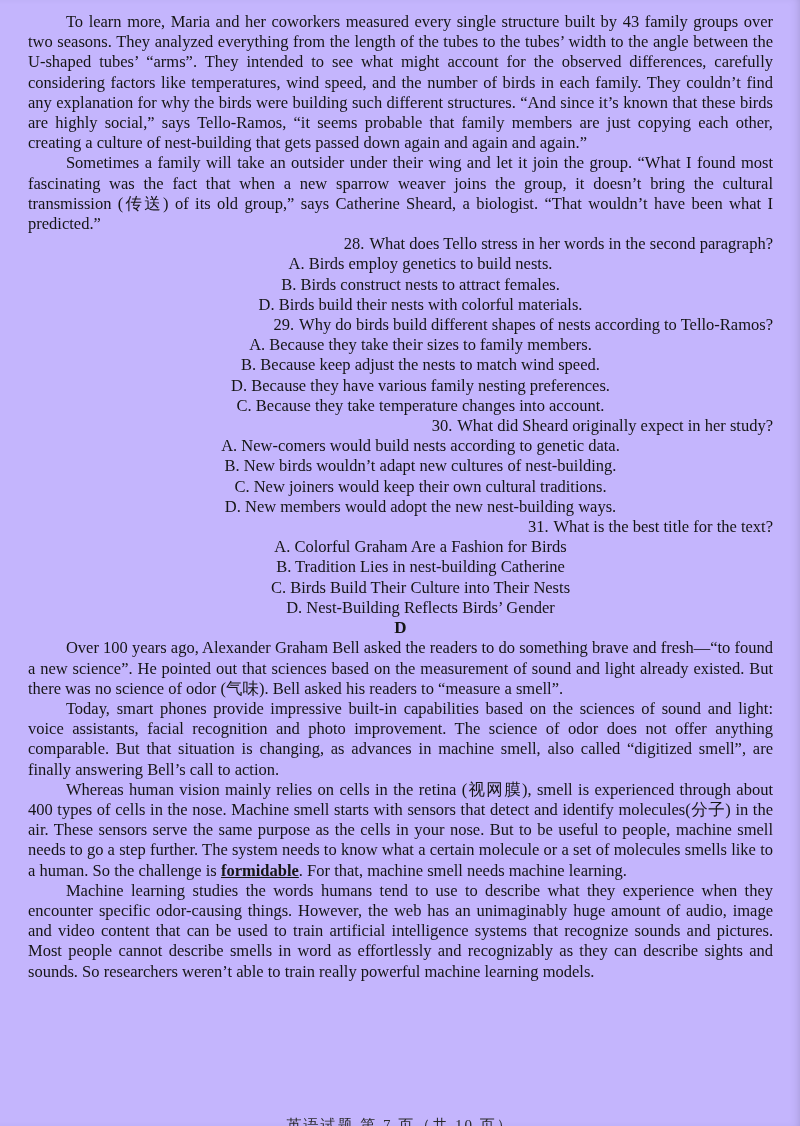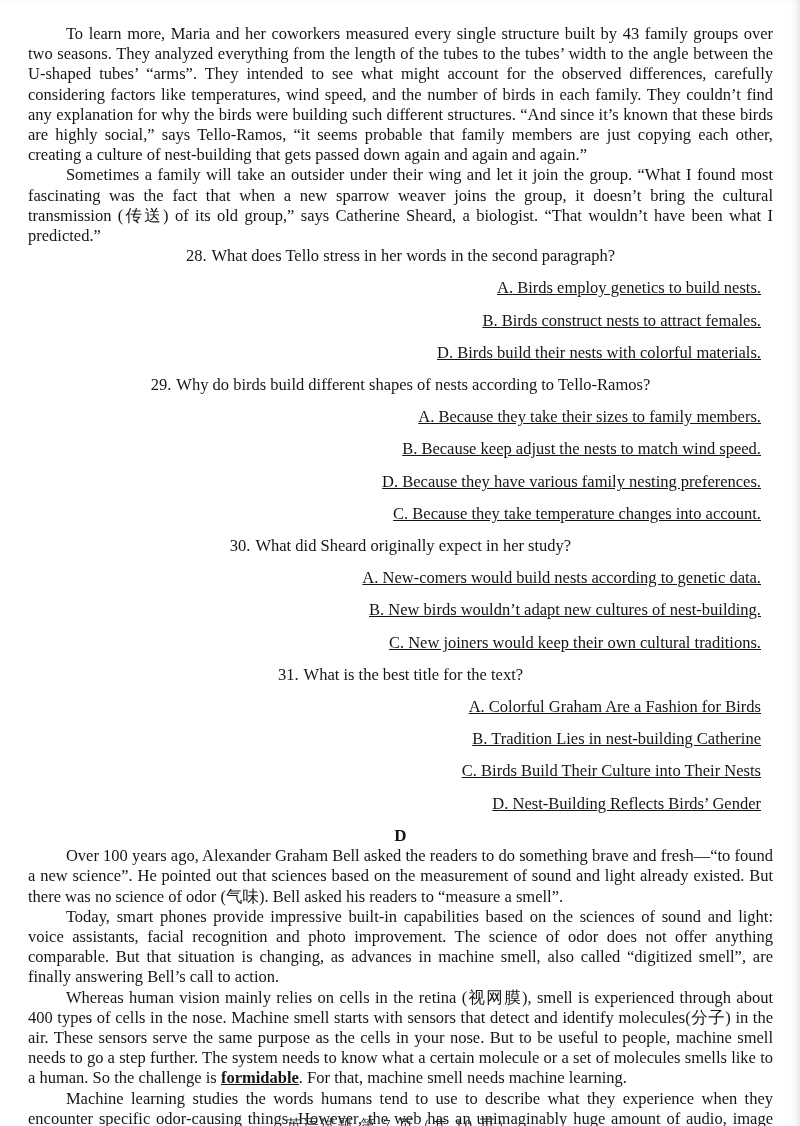--- a/index.html
+++ b/index.html
@@ -2,46 +2,45 @@
 <html><head>
 <meta charset="utf-8">
 <style>
   * { box-sizing: border-box; }
   html, body { margin: 0; padding: 0; background: #e8e8e6; }
   .page {
     position: relative;
     width: 800px;
     height: 1126px;
     margin: 0 auto;
-    background: #ffffff;
+    background: #c4b5fd;
     color: #151515;
     font-family: "Liberation Serif", "DejaVu Serif", serif;
     font-size: 16.5px;
     line-height: 20.2px;
-    padding: 24px 27px 0 28px;
+    padding: 12px 27px 0 28px;
     overflow: hidden;
     box-shadow: inset -6px 0 12px -8px rgba(0,0,0,0.25);
   }
   p.para {
     margin: 0;
     text-align: justify;
     text-indent: 2.3em;
   }
   .question { margin: 0; }
   .q-stem {
     margin: 0;
-    text-align: center;
+    text-align: right;
   }
   .q-num { display: inline; }
   .q-text { display: inline; margin-left: 5px; }
   .q-option {
-    margin: 12px;
+    margin: 0;
     padding-left: 40px;
-    text-align: right;
-    text-decoration: underline;
+    text-align: center;
   }
   .section-heading {
     margin: 0;
     text-align: center;
     font-weight: bold;
     font-size: 17px;
     line-height: 20.2px;
   }
   .kw-bold {
     font-weight: bold;
@@ -80,20 +79,21 @@
     <div class="q-option">B. Because keep adjust the nests to match wind speed.</div>
     <div class="q-option">D. Because they have various family nesting preferences.</div>
     <div class="q-option">C. Because they take temperature changes into account.</div>
   </div>
 
   <div class="question">
     <div class="q-stem"><span class="q-num">30.</span><span class="q-text">What did Sheard originally expect in her study?</span></div>
     <div class="q-option">A. New-comers would build nests according to genetic data.</div>
     <div class="q-option">B. New birds wouldn’t adapt new cultures of nest-building.</div>
     <div class="q-option">C. New joiners would keep their own cultural traditions.</div>
+    <div class="q-option">D. New members would adopt the new nest-building ways.</div>
   </div>
 
   <div class="question">
     <div class="q-stem"><span class="q-num">31.</span><span class="q-text">What is the best title for the text?</span></div>
     <div class="q-option">A. Colorful Graham Are a Fashion for Birds</div>
     <div class="q-option">B. Tradition Lies in nest-building Catherine</div>
     <div class="q-option">C. Birds Build Their Culture into Their Nests</div>
     <div class="q-option">D. Nest-Building Reflects Birds’ Gender</div>
   </div>
 

